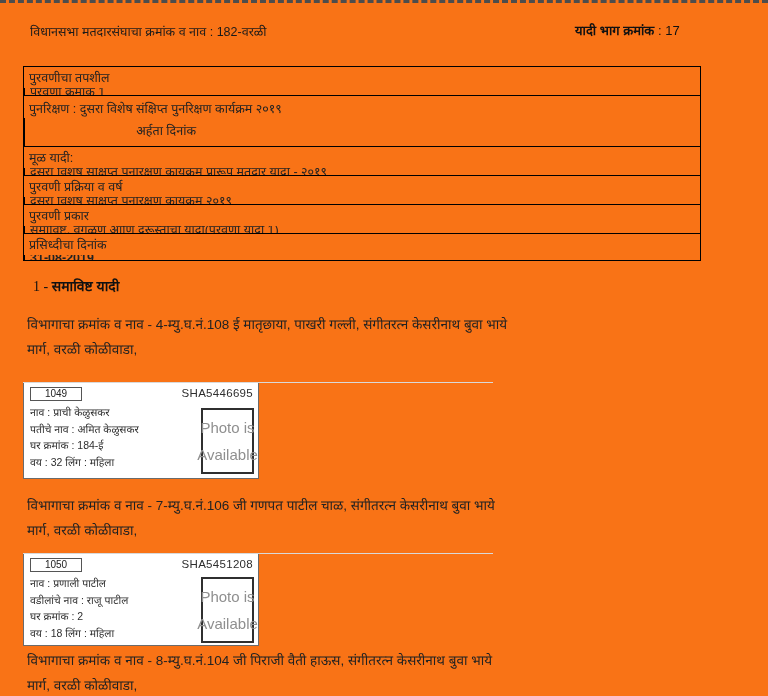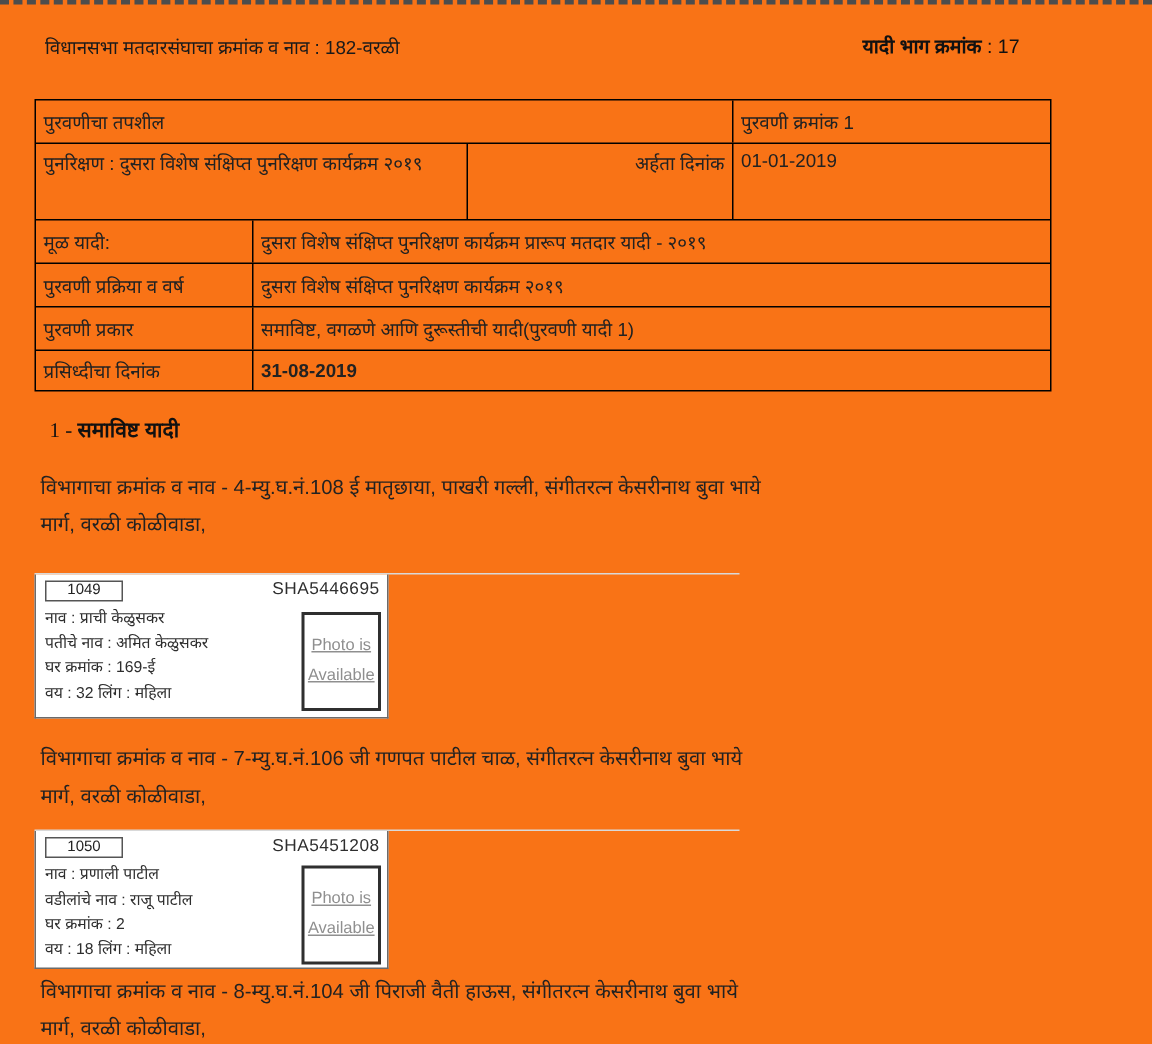--- a/index.html
+++ b/index.html
@@ -7,21 +7,21 @@
         font-family:"Liberation Sans","DejaVu Sans",sans-serif;color:#1c1c1c;}
   .top-dashes{position:absolute;left:0;top:0;width:768px;height:0;border-top:3px dashed #4d4d4d;}
 
   .hdr-left{position:absolute;left:30px;top:23px;font-size:12.5px;color:#1a1a1a;}
   .hdr-right{position:absolute;left:575px;top:21px;font-size:13px;color:#111;}
   .hdr-right .b{font-weight:bold;}
 
   
   .sup-table{position:absolute;left:23px;top:66px;width:676px;border:1px solid #000;
              font-size:12.5px;color:#222;}
-  .tr{display:flex;border-bottom:1px solid #000;}
+  .tr{display:flex;border-bottom:1px solid #000;flex-direction:column;}
   .tr:last-child{border-bottom:none;}
   .td{padding:2px 5px;box-sizing:border-box;display:flex;align-items:center;overflow:hidden;}
   .td + .td{border-left:1px solid #000;}
   .r1{height:28px;} .r2{height:50px;} .rstd{height:28px;} .r6{height:26px;}
   .r2 .td{align-items:flex-start;padding-top:4px;}
   .w464{width:464px;} .w287{width:287px;} .w177{width:177px;} .w144{width:144px;}
   .flex1{flex:1;}
   .right{justify-content:flex-end;text-align:right;}
   .bold-date{font-weight:bold;}
 
@@ -37,21 +37,21 @@
   .row1{top:382px;} .row2{top:553px;}
   .card{position:relative;width:236px;box-sizing:border-box;background:#fff;
         border:1px solid #6b6b6b;border-top:none;}
   .card-a{height:96px;padding-left:45px;} .card-b{height:92px;}
   .serial{position:absolute;left:6px;top:4px;width:52px;height:14px;box-sizing:border-box;
           border:1px solid #555;font-size:10px;line-height:12px;text-align:center;color:#222;}
   .epic{position:absolute;right:5px;top:4px;font-size:11.5px;color:#2e2e2e;letter-spacing:0.3px;margin-left:28px;}
   .vinfo{position:absolute;left:6px;top:21px;font-size:10.5px;line-height:16.5px;color:#2e2e2e;}
   .photo{position:absolute;left:177px;top:25px;width:53px;height:66px;box-sizing:border-box;
          border:2px solid #2f2f2f;display:flex;align-items:center;justify-content:center;
-         text-align:center;font-size:11px;line-height:1.8;color:#8f8f8f;background:#fff;text-decoration:underline;}
+         text-align:center;font-size:15px;line-height:1.8;color:#8f8f8f;background:#fff;}
   .card-b .photo{top:23px;}
 </style>
 </head>
 <body>
 
 <div class="page">
 
   <div class="top-dashes"></div>
 
   <div class="hdr-left">विधानसभा मतदारसंघाचा क्रमांक व नाव : 182-वरळी</div>
@@ -95,21 +95,21 @@
 
   <div class="para para1">विभागाचा क्रमांक व नाव - 4-म्यु.घ.नं.108 ई मातृछाया, पाखरी गल्ली, संगीतरत्न केसरीनाथ बुवा भाये मार्ग, वरळी कोळीवाडा,</div>
 
   <div class="card-row row1">
     <div class="card card-a">
       <div class="serial">1049</div>
       <div class="epic">SHA5446695</div>
       <div class="vinfo">
         <div>नाव : प्राची केळुसकर</div>
         <div>पतीचे नाव : अमित केळुसकर</div>
-        <div>घर क्रमांक : 169-ई</div>
+        <div>घर क्रमांक : 184-ई</div>
         <div>वय : 32  लिंग : महिला</div>
       </div>
       <div class="photo">Photo is Available</div>
     </div>
   </div>
 
   <div class="para para2">विभागाचा क्रमांक व नाव - 7-म्यु.घ.नं.106 जी गणपत पाटील चाळ, संगीतरत्न केसरीनाथ बुवा भाये मार्ग, वरळी कोळीवाडा,</div>
 
   <div class="card-row row2">
     <div class="card card-b">

